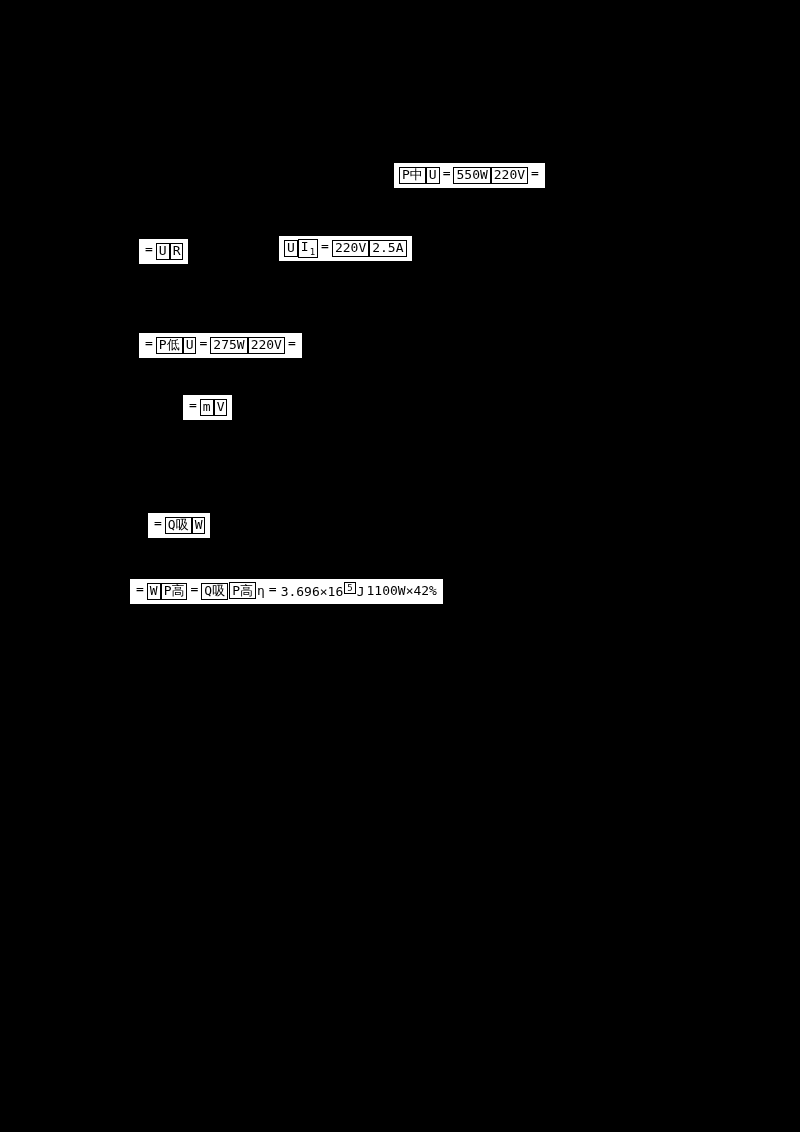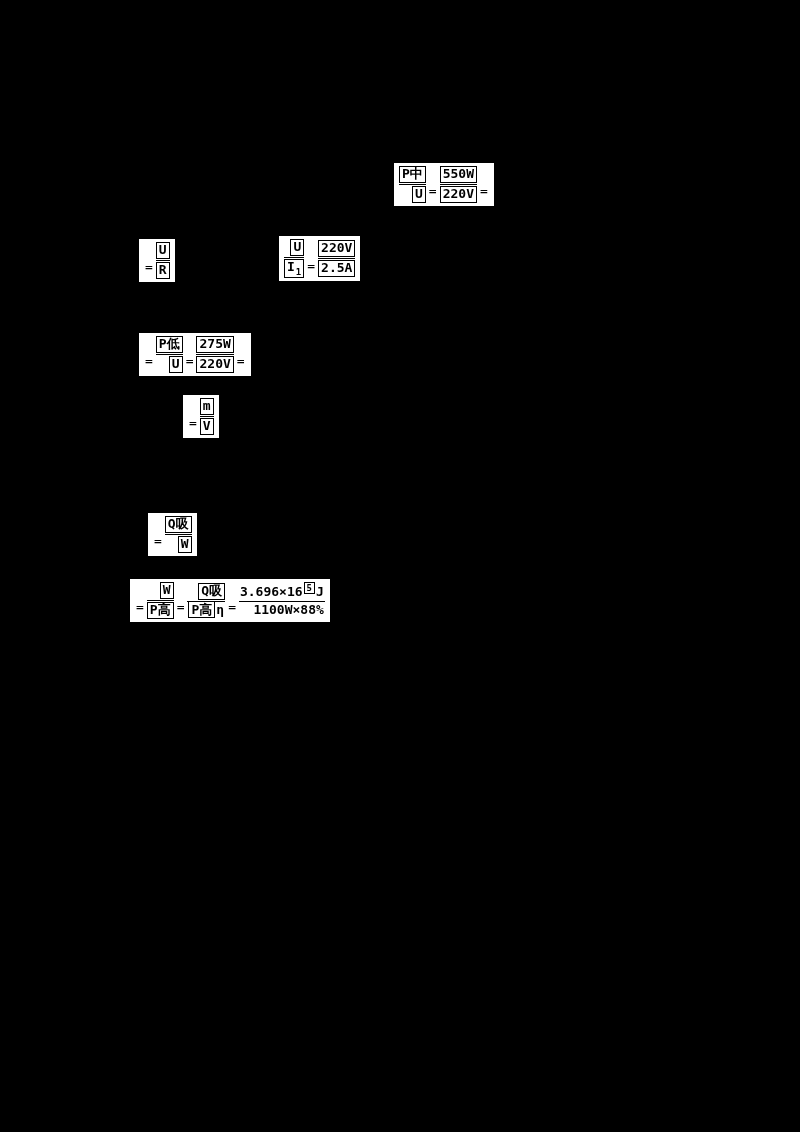--- a/index.html
+++ b/index.html
@@ -26,24 +26,23 @@
     color: #000000;
     display: inline-flex;
     align-items: center;
     padding: 3px 4px;
     font-size: 13px;
     line-height: 1.15;
     white-space: nowrap;
   }
   .frac {
     display: inline-flex;
-    flex-direction: column;
-    align-items: flex-end;
+    flex-direction: row;
+    align-items: center;
     margin: 0 1px;
-    font-weight: bold;
   }
   .frac .bar {
     align-self: stretch;
     height: 0;
     border-top: 1px solid #000000;
     margin: 1px 0;
   }
   .num, .den {
     display: inline-block;
     text-align: center;
@@ -165,17 +164,17 @@
     <span class="eq">=</span>
     <span class="frac">
       <span class="num boxed">Q吸</span>
       <span class="bar"></span>
       <span class="den"><span class="boxed">P高</span><span class="den-suffix">η</span></span>
     </span>
     <span class="eq">=</span>
     <span class="frac">
       <span class="num"><span>3.696×16</span><span class="sup boxed">5</span><span>J</span></span>
       <span class="bar"></span>
-      <span class="den">1100W×88%</span>
+      <span class="den">1100W×42%</span>
     </span>
   </div>
 
 </div>
 
 </body></html>

